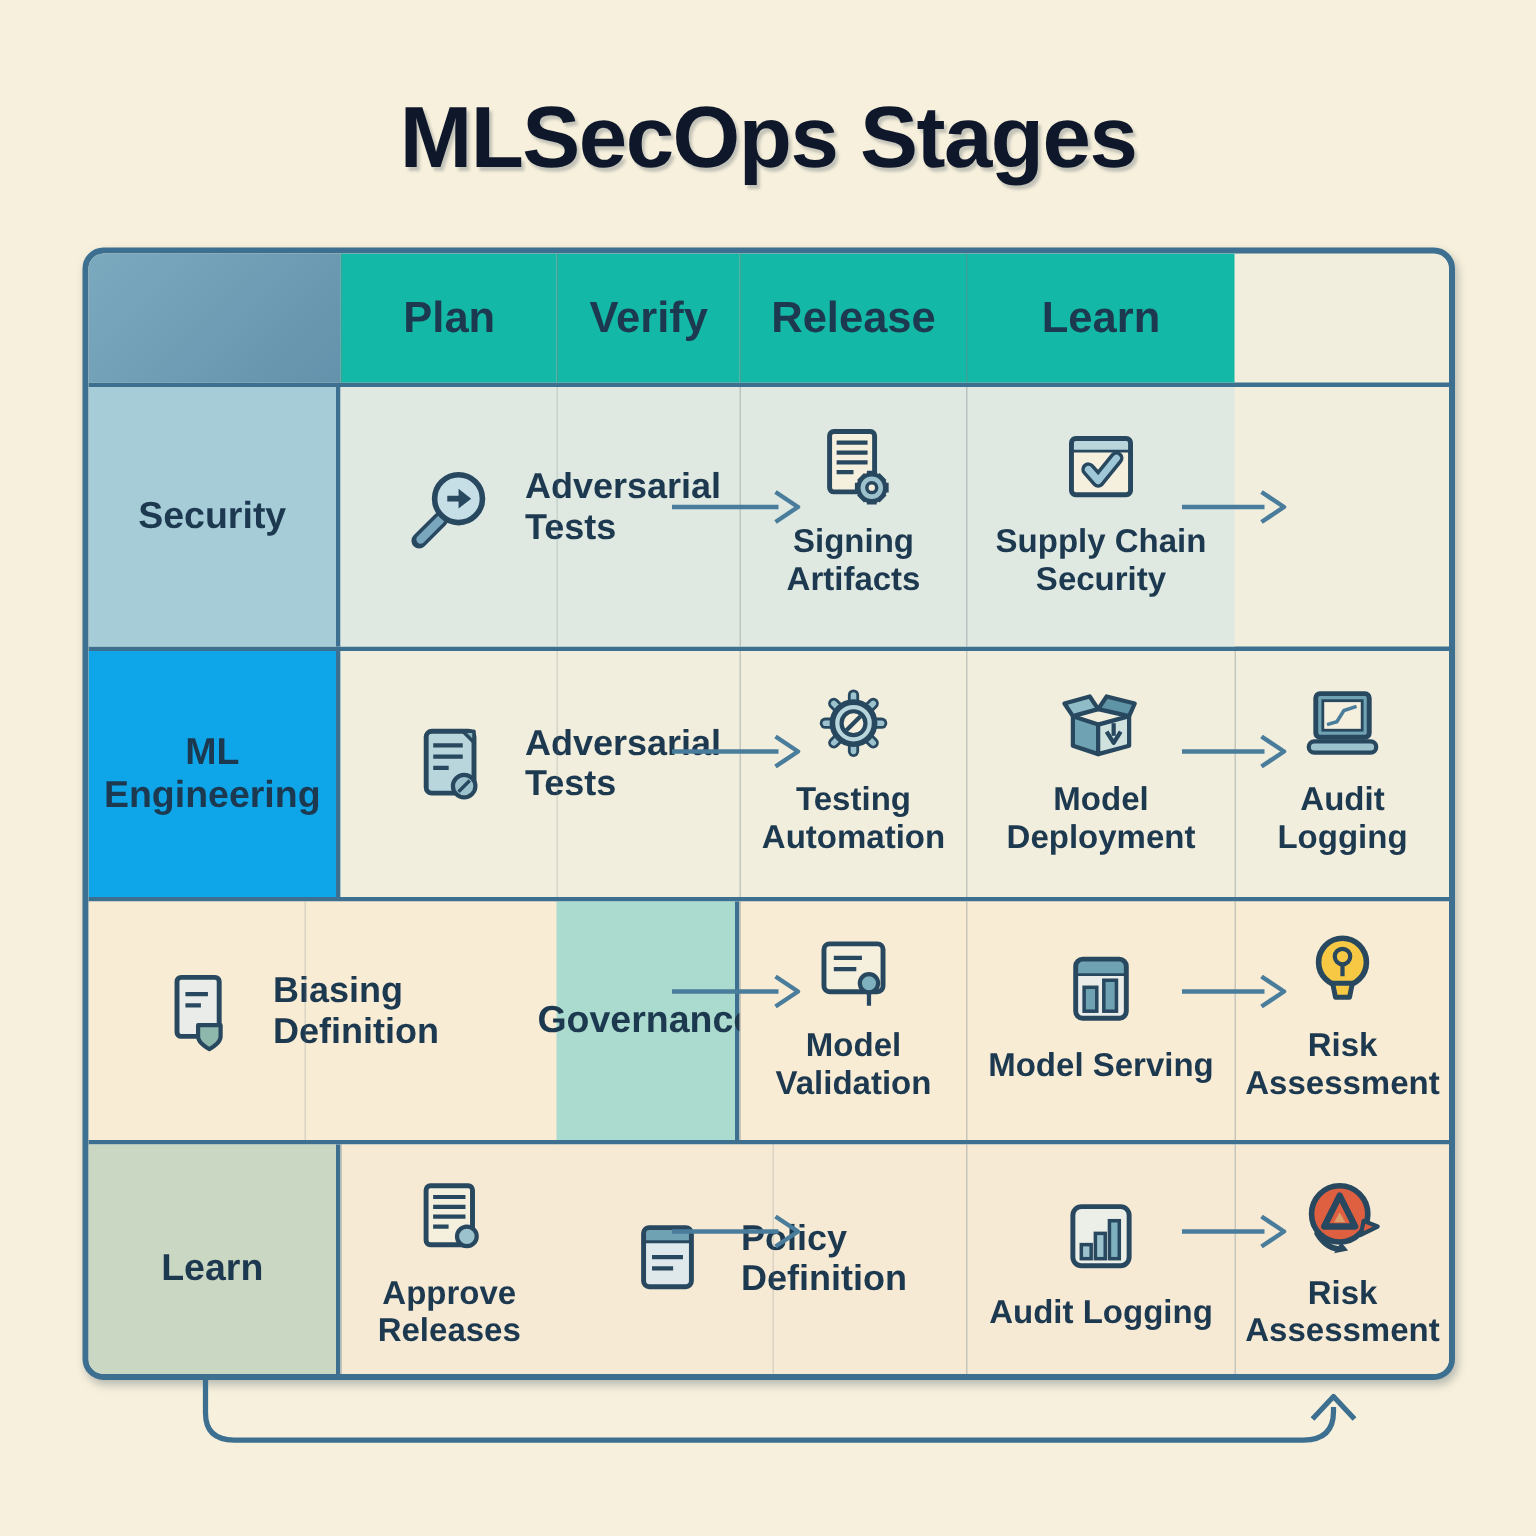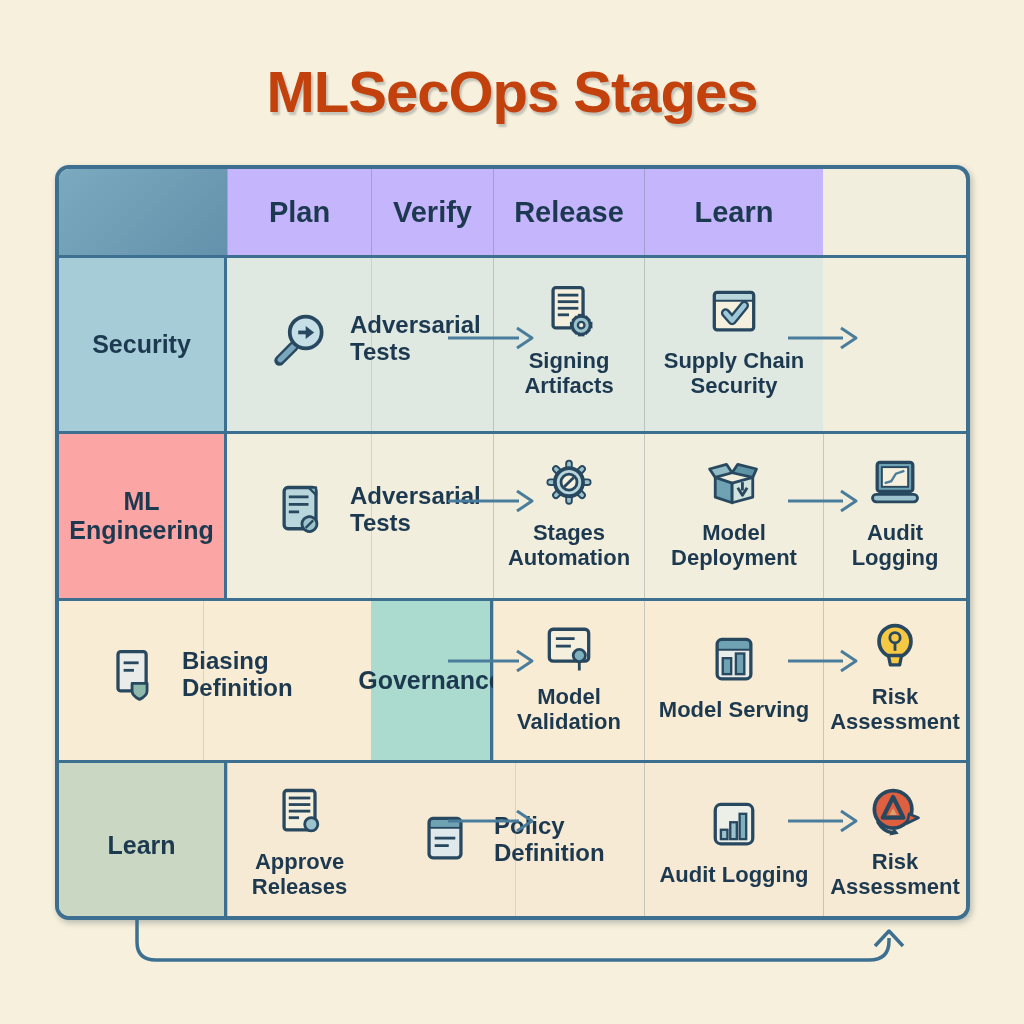--- a/index.html
+++ b/index.html
@@ -5,47 +5,47 @@
   html,body{margin:0;padding:0;}
   body{
     width:1024px;height:1024px;position:relative;overflow:hidden;
     background:#f7f0dc;
     font-family:"Liberation Sans","DejaVu Sans",sans-serif;
     color:#1d3950;
   }
   .page-title{
     position:absolute;top:58px;left:0;width:1024px;
     text-align:center;font-size:58px;font-weight:bold;letter-spacing:-1px;
-    color:#c2410c;text-shadow:2px 3px 2px rgba(40,60,80,0.25);
+    color:#0f172a;text-shadow:2px 3px 2px rgba(40,60,80,0.25);
   }
   .tbl{
     position:absolute;left:55px;top:165px;width:915px;height:755px;
     box-sizing:border-box;border:4px solid #3d7090;border-radius:14px;
     overflow:hidden;box-shadow:2px 3px 6px rgba(70,90,100,0.35);
     background:#f1eedd;
   }
   .row{display:grid;grid-template-columns:168px 144px 122px 151px 179px 143px;}
   .row.body{border-top:3px solid #3d7090;}
   .row.hdr{height:86px;}
   .row.r-sec{height:173px;}
   .row.r-ml{height:164px;}
   .row.r-gov{height:159px;}
   .row.r-learn{height:165px;}
   .cell{box-sizing:border-box;display:flex;align-items:center;justify-content:center;position:relative;}
   .cell.h{
-    background:#c4b5fd;font-size:29px;font-weight:bold;
+    background:#14b8a6;font-size:29px;font-weight:bold;
     border-left:1.5px solid rgba(110,130,135,0.4);
   }
   .cell.corner{background:linear-gradient(135deg,#7baabf,#6491ab);border-left:none;}
   .cell.rh{
     font-size:25px;font-weight:bold;text-align:center;line-height:1.15;
     border-right:3px solid #3d7090;padding:10px 6px;
   }
   .r-sec .cell.rh{background:#a6ccd8;}
-  .r-ml .cell.rh{background:#fca5a5;}
+  .r-ml .cell.rh{background:#0ea5e9;}
   .r-gov .cell.rh{background:#aadbce;}
   .r-learn .cell.rh{background:#cad7c2;}
   .r-sec .cell.c,.r-sec .cell.merged{background:#dfe9e2;}
   .r-ml .cell.c,.r-ml .cell.merged{background:#f1eedd;}
   .r-gov .cell.c,.r-gov .cell.merged{background:#f8ecd5;}
   .r-learn .cell.c,.r-learn .cell.merged{background:#f6ead5;}
   .cell.c{
     flex-direction:column;justify-content:center;gap:7px;
     border-left:1.5px solid rgba(110,130,135,0.35);
     padding:10px 4px 18px 4px;
@@ -156,21 +156,21 @@
         <g stroke="#9cc3cd" stroke-width="4" stroke-linecap="round">
           <line x1="32" y1="10" x2="32" y2="50"></line>
             <line x1="12" y1="30" x2="52" y2="30"></line>
           <line x1="18" y1="16" x2="46" y2="44"></line>
             <line x1="46" y1="16" x2="18" y2="44"></line>
         </g>
         <circle cx="32" cy="30" r="15" fill="#b9d6dc" stroke="#28485f" stroke-width="4"></circle>
         <circle cx="32" cy="30" r="8.5" fill="#f5efde" stroke="#28485f" stroke-width="3"></circle>
         <line x1="27" y1="35" x2="37" y2="25" stroke="#28485f" stroke-width="3"></line>
       </svg>
-      <span class="lbl">Stages Automation</span>
+      <span class="lbl">Testing Automation</span>
     </div>
     <div class="cell c">
       <svg class="ic" viewBox="0 0 64 64">
         <path d="M12,25 L12,46 L30,52 L30,31 Z" fill="#6fa3b3" stroke="#28485f" stroke-width="3" stroke-linejoin="round"></path>
         <path d="M30,31 L30,52 L52,46 L52,25 Z" fill="#cfe2de" stroke="#28485f" stroke-width="3" stroke-linejoin="round"></path>
         <path d="M12,25 L6,16 L24,11 L30,20 Z" fill="#8fbcc6" stroke="#28485f" stroke-width="3" stroke-linejoin="round"></path>
         <path d="M30,20 L36,11 L56,16 L52,25 Z" fill="#5f94a6" stroke="#28485f" stroke-width="3" stroke-linejoin="round"></path>
         <line x1="41" y1="30" x2="41" y2="39" stroke="#28485f" stroke-width="3"></line>
         <path d="M36,36 L41,44 L46,36" fill="none" stroke="#28485f" stroke-width="3" stroke-linejoin="round"></path>
       </svg>

